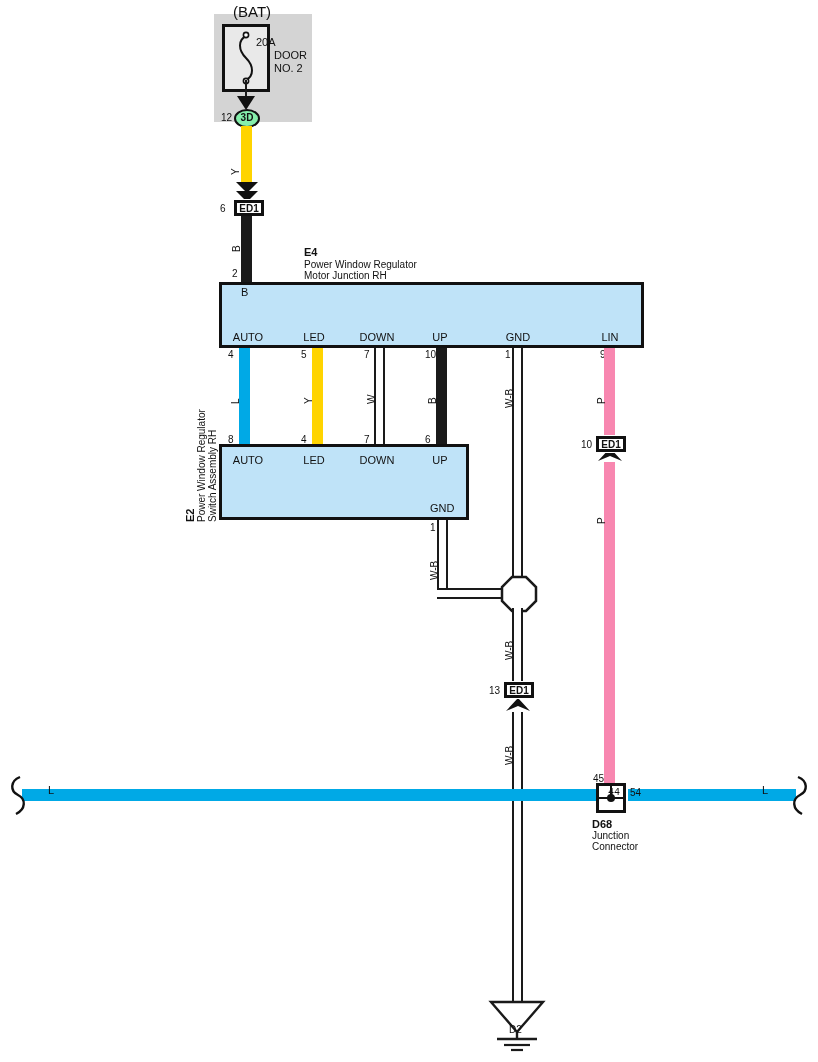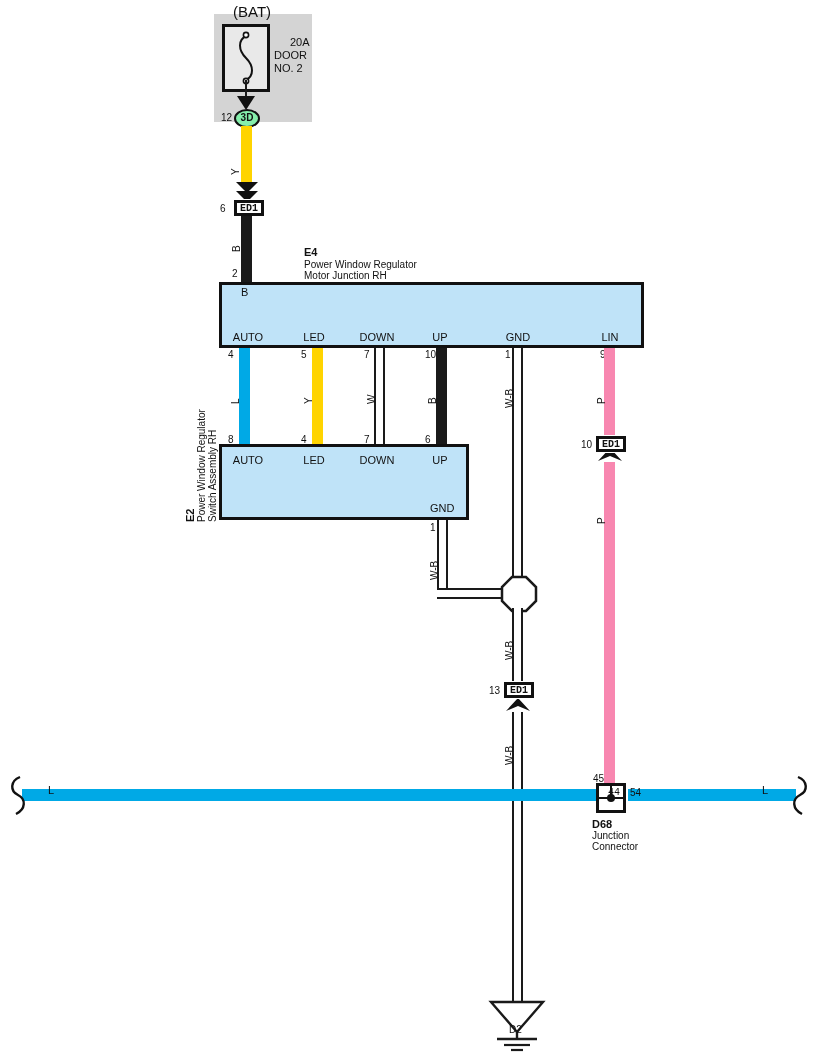--- a/index.html
+++ b/index.html
@@ -91,21 +91,20 @@
     text-align: center;
     line-height: 13px;
     box-shadow: 0 0 0 1px #ffffff;
   }
   .ed1 .inner {
     display: block;
     border: 1px solid #111111;
     height: 100%;
     box-sizing: border-box;
     line-height: 11px;
-    font-family: Liberation Mono, monospace;
   }
 
   
   .oval {
     position: absolute;
     background: #86efac;
     border: 2px solid #111111;
     border-radius: 50%;
     box-sizing: border-box;
     font-size: 10px;
@@ -163,21 +162,21 @@
   <div class="txt" style="left:233px; top:6px; font-size:15px;">(BAT)</div>
 
   <div class="abs fuse-box" style="left:222px; top:24px; width:48px; height:68px;"></div>
 
   <svg class="abs" style="left:222px; top:24px;" width="48" height="68">
     <path d="M 24 12 C 16 16, 16 26, 24 34 C 32 42, 32 52, 24 56" stroke="#111111" stroke-width="2" fill="none"></path>
     <circle cx="24" cy="11" r="2.6" stroke="#111111" stroke-width="1.6" fill="#ffffff"></circle>
     <circle cx="24" cy="57" r="2.6" stroke="#111111" stroke-width="1.6" fill="#ffffff"></circle>
   </svg>
 
-  <div class="txt" style="left:290px; top:36px;">20A</div>
+  <div class="txt" style="left:256px; top:36px;">20A</div>
   <div class="txt" style="left:274px; top:49px;">DOOR</div>
   <div class="txt" style="left:274px; top:62px;">NO. 2</div>
 
   <div class="wire w-line" style="left:245px; top:80px; width:2px; height:22px;"></div>
   <svg class="abs" style="left:236px; top:96px;" width="20" height="18">
     <polygon points="1,0 19,0 10,14" fill="#111111"></polygon>
   </svg>
 
   <div class="txt pin" style="left:221px; top:112px;">12</div>
   <div class="oval" style="left:234px; top:109px; width:26px; height:19px;">3D</div>

